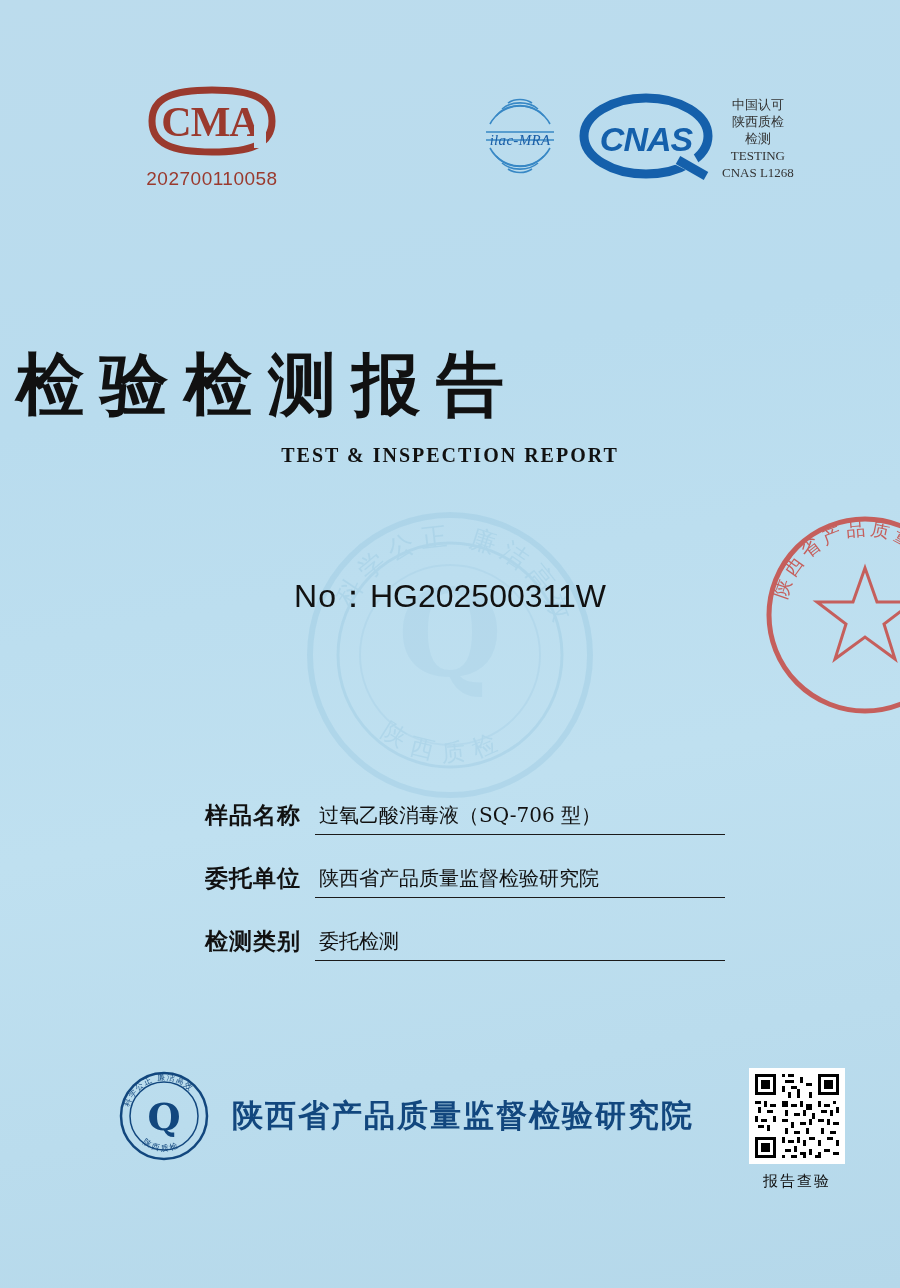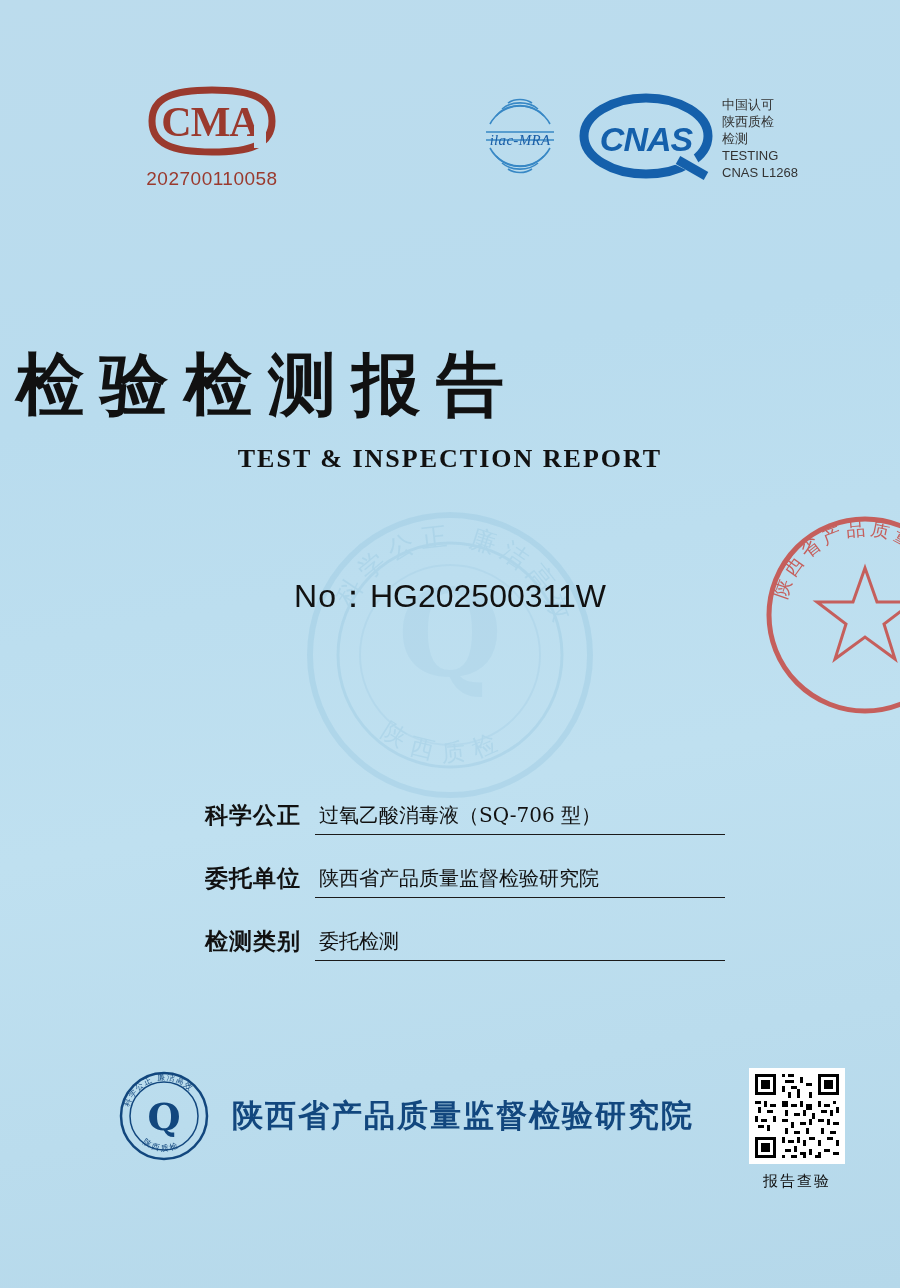--- a/index.html
+++ b/index.html
@@ -80,25 +80,26 @@
     width: 136px;
     text-align: center;
     font-family: "Liberation Sans", sans-serif;
     font-weight: bold;
     font-style: italic;
     font-size: 34px;
     color: #1560ab;
     letter-spacing: -1px;
   }
   .cnas-side {
-    font-family: Liberation Sans, sans-serif;
+    font-family: Liberation Serif, serif;
     font-size: 13px;
     line-height: 17px;
     color: #333;
     padding-top: 4px;
+    text-align: center;
   }
   .cnas-side div { white-space: nowrap; }
 
   
   .watermark {
     position: absolute;
     left: 300px;
     top: 505px;
     width: 300px;
     height: 300px;
@@ -130,21 +131,21 @@
     color: #111;
   }
   .title-en {
     position: absolute;
     top: 444px;
     left: 0;
     width: 900px;
     text-align: center;
     font-family: "Liberation Serif", serif;
     font-weight: bold;
-    font-size: 26px;
+    font-size: 20px;
     letter-spacing: 2px;
     color: #111;
   }
 
   .report-no {
     position: absolute;
     top: 575px;
     left: 0;
     width: 900px;
     text-align: center;
@@ -318,21 +319,21 @@
 
   <div class="title-cn">检验检测报告</div>
   <div class="title-en">TEST &amp; INSPECTION REPORT</div>
 
   <div class="report-no">
     <span class="label">No：</span><span class="value">HG202500311W</span>
   </div>
 
   <div class="fields">
     <div class="field-row">
-      <div class="field-label">科学公正</div>
+      <div class="field-label">样品名称</div>
       <div class="field-value">过氧乙酸消毒液（SQ-706 型）</div>
     </div>
     <div class="field-row">
       <div class="field-label">委托单位</div>
       <div class="field-value">陕西省产品质量监督检验研究院</div>
     </div>
     <div class="field-row">
       <div class="field-label">检测类别</div>
       <div class="field-value">委托检测</div>
     </div>

